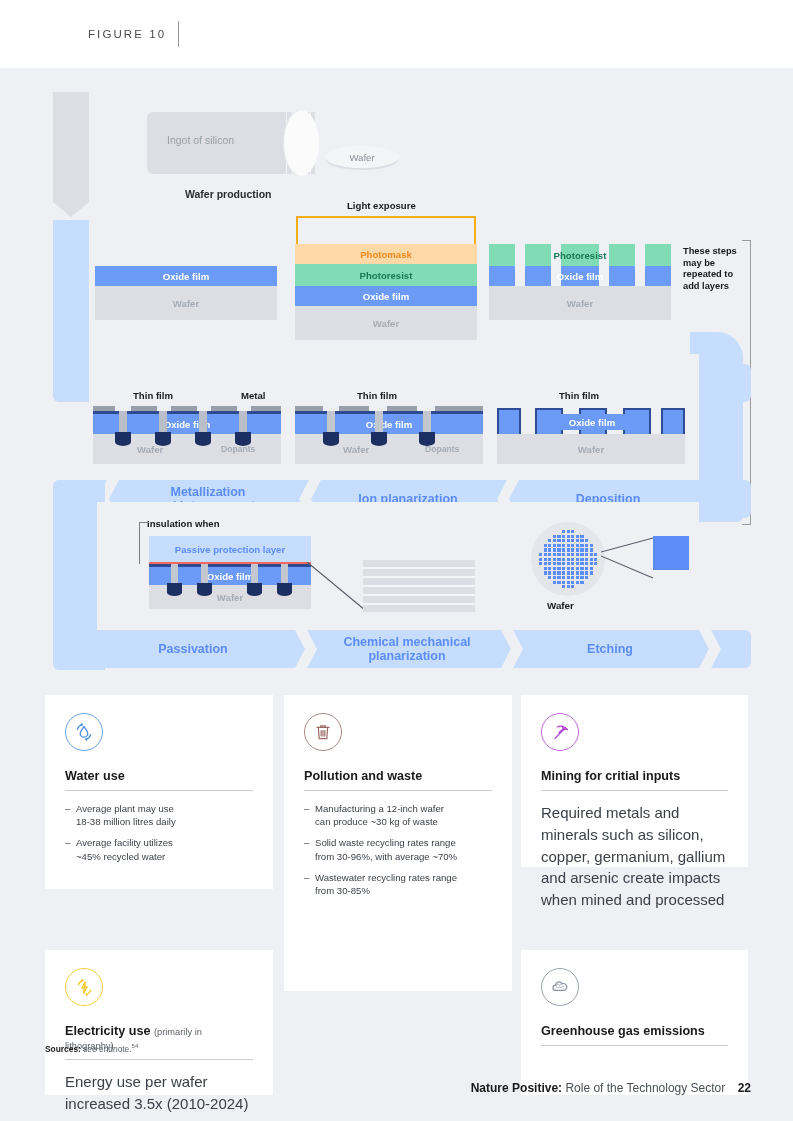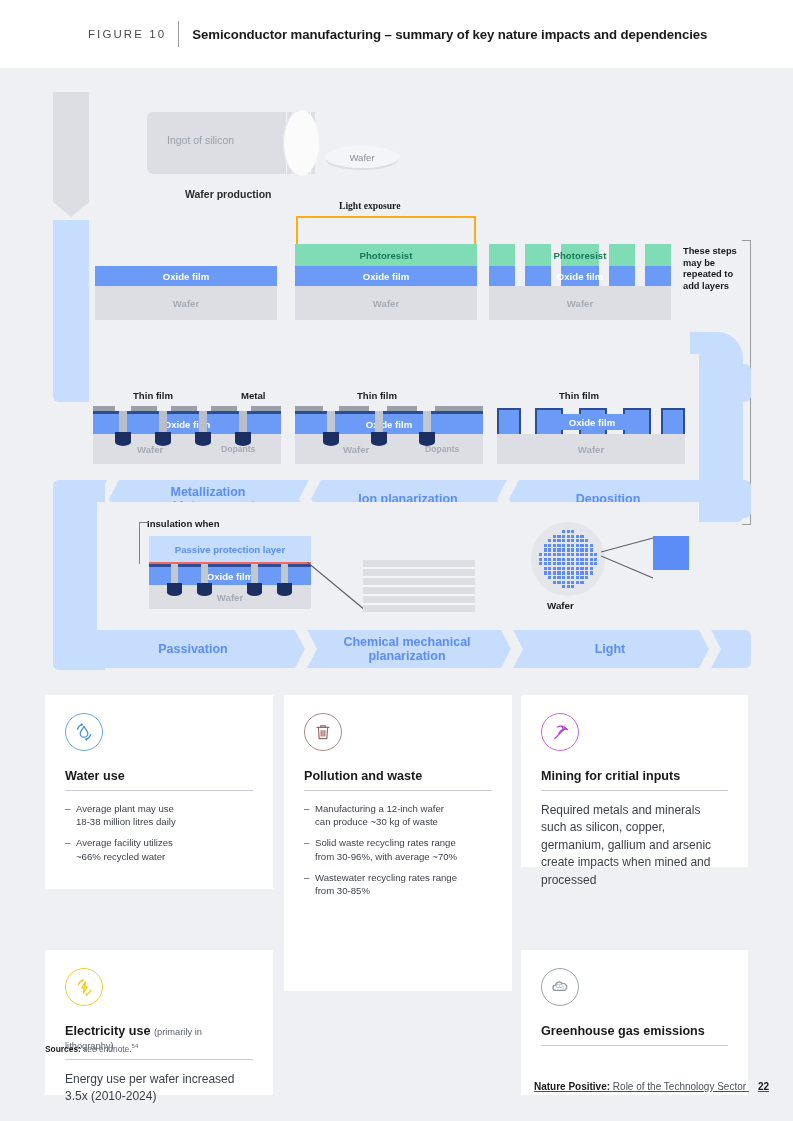--- a/index.html
+++ b/index.html
@@ -319,55 +319,53 @@
   }
   .bullet {
     display: flex;
     font-size: 9.6px;
     color: #3a3f47;
     line-height: 1.38;
     margin-bottom: 8px;
   }
   .bullet .dash { width: 11px; flex: none; }
   .plain-text {
-    font-size: 12px;
+    font-size: 15px;
     color: #3a3f47;
     line-height: 1.45;
   }
 
   
   .sources {
     position: absolute;
     left: 45px; top: 975px;
     font-size: 8.4px;
     color: #5a5f68;
   }
   .sources b { color: #1a1a1a; }
   .sources sup { font-size: 6px; }
   .page-footer {
     position: absolute;
-    right: 24px; top: 1013px;
-    font-size: 10px;
+    right: 42px; top: 1013px;
+    font-size: 12px;
     color: #4a4f57;
-    text-decoration: underline;
   }
   .page-footer b { color: #1a1a1a; }
   .page-num {
     font-weight: bold;
     color: #1a1a1a;
     margin-left: 9px;
   }
 </style>
 </head>
 <body>
 
 <div class="fig-header">
   <span class="fig-label">FIGURE 10</span>
   <span class="fig-divider"></span>
-  <span class="fig-title">Semiconductor manufacturing – summary of key nature impacts and dependencies</span>
 </div>
 
 <div class="page-body">
 
   <div class="diagram">
 
     <div class="entry-arrow"></div>
     <div class="flow-track-1"></div>
 
     <div class="panel" style="left:50px; top:4px; width:290px; height:110px;">
@@ -380,29 +378,30 @@
     </div>
 
     <div class="panel" style="left:50px; top:174px; width:182px; height:54px;">
       <div class="stack">
         <div class="layer lay-oxide">Oxide film</div>
         <div class="layer lay-wafer">Wafer</div>
       </div>
     </div>
 
     <div class="panel" style="left:250px; top:110px; width:182px; height:118px;">
-      <div class="light-caption" style="left:44px; top:-2px;font-family:Liberation Serif, serif;">Light exposure</div>
+      <div class="light-caption" style="left:52px; top:-2px;">Light exposure</div>
       <div class="light-box" style="left:1px; top:14px; width:180px; height:28px;"></div>
       <div style="position:absolute; left:1px; top:42px; width:180px; height:22px;">
         <div style="position:absolute; left:0; top:0; width:28px; height:22px; border-left:2.5px solid #fbad17; border-right:2.5px solid #fbad17;"></div>
         <div style="position:absolute; left:42px; top:0; width:28px; height:22px; border-left:2.5px solid #fbad17; border-right:2.5px solid #fbad17;"></div>
         <div style="position:absolute; left:110px; top:0; width:28px; height:22px; border-left:2.5px solid #fbad17; border-right:2.5px solid #fbad17;"></div>
         <div style="position:absolute; left:152px; top:0; width:28px; height:22px; border-left:2.5px solid #fbad17; border-right:2.5px solid #fbad17;"></div>
       </div>
       <div class="stack" style="top:42px;">
+        <div class="layer lay-mask">Photomask</div>
         <div class="layer lay-resist">Photoresist</div>
         <div class="layer lay-oxide">Oxide film</div>
         <div class="layer lay-wafer">Wafer</div>
       </div>
     </div>
 
     <div class="panel" style="left:444px; top:152px; width:182px; height:76px;">
       <div style="position:absolute; left:0; top:0; width:182px; height:22px;">
         <div class="tooth" style="left:0; top:0; width:26px; height:22px; background:#7fdcb4;"></div>
         <div class="tooth" style="left:36px; top:0; width:26px; height:22px; background:#7fdcb4;"></div>
@@ -689,21 +688,21 @@
       <div style="position:absolute; left:22px; top:80px; font-size:9.8px; font-weight:bold; color:#1a1a1a;">Wafer</div>
     </div>
 
     <div class="stage-row" style="top:538px;">
       <div class="stage-band"></div>
       <div class="stage-cell" style="left:40px; width:200px;">Passivation</div>
       <div class="chev right" style="left:242px;"></div>
       <div class="stage-cell" style="left:256px; width:196px; white-space:pre-line;">Chemical mechanical
 planarization</div>
       <div class="chev right" style="left:448px;"></div>
-      <div class="stage-cell" style="left:462px; width:190px;">Light</div>
+      <div class="stage-cell" style="left:462px; width:190px;">Etching</div>
       <div class="chev right" style="left:646px;"></div>
     </div>
   </div>
 
   <div class="cards">
 
     <div class="card" style="left:0; top:0; width:228px; height:194px;">
       <div class="card-icon" style="border-color:#6aa6e8;">
         <svg width="24" height="24" viewBox="0 0 24 24" fill="none" stroke="#4a90e2" stroke-width="1.3">
           <path d="M12 6.5 C9.5 10 8.2 11.6 8.2 13.4 a3.8 3.8 0 0 0 7.6 0 C15.8 11.6 14.5 10 12 6.5z"></path>
@@ -716,21 +715,21 @@
       <div class="card-title"><span>Water use</span></div>
       <div class="card-rule"></div>
       <div class="bullet">
           <span class="dash">–</span>
           <span style="white-space:pre-line">Average plant may use
 18-38 million litres daily</span>
         </div>
       <div class="bullet">
           <span class="dash">–</span>
           <span style="white-space:pre-line">Average facility utilizes
-~66% recycled water</span>
+~45% recycled water</span>
         </div>
     </div>
 
     <div class="card" style="left:239px; top:0; width:228px; height:296px;">
       <div class="card-icon" style="border-color:#a98a86;">
         <svg width="22" height="22" viewBox="0 0 24 24" fill="none" stroke="#9b6a66" stroke-width="1.3">
           <path d="M5.5 7h13" stroke-linecap="round"></path>
           <path d="M9.5 7V5.4h5V7"></path>
           <path d="M7 7.6 L7.8 19.2 h8.4 L17 7.6"></path>
           <path d="M10 10.4v6M12 10.4v6M14 10.4v6" stroke-linecap="round"></path>

